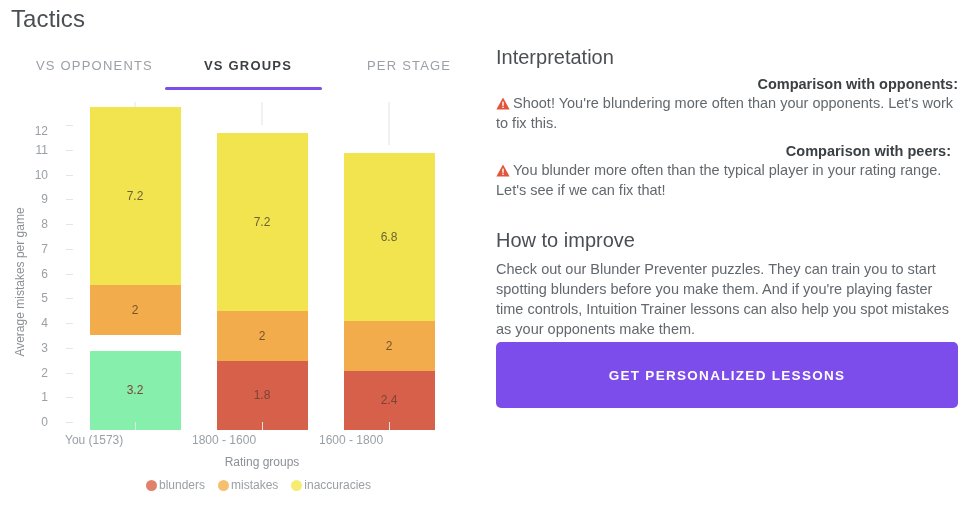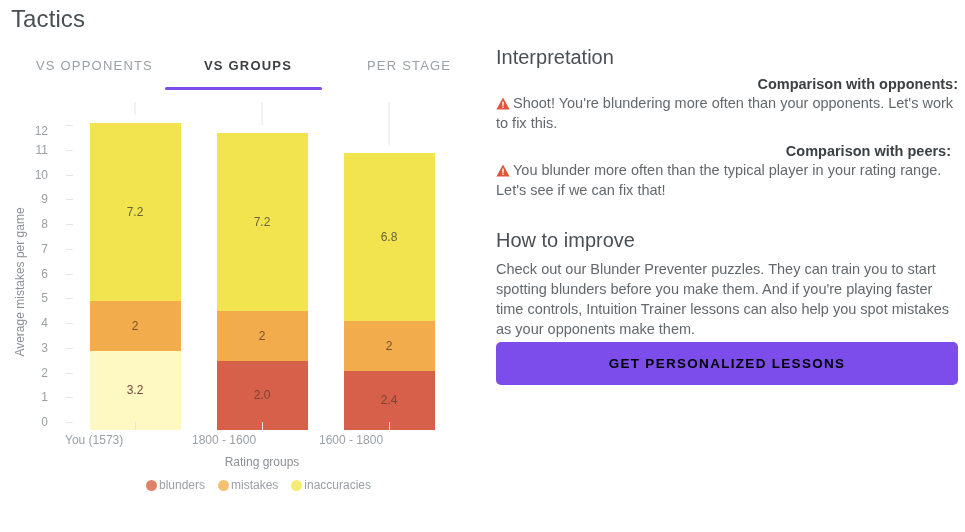--- a/index.html
+++ b/index.html
@@ -74,22 +74,22 @@
   .sub{font-size:14.5px;font-weight:bold;color:#3c4043;margin:0 0 1px 0;text-align:right;}
   .para{font-size:14.5px;line-height:20px;color:#63686d;margin:0;}
   .block1{position:absolute;left:0;top:76px;width:462px;}
   .block2{position:absolute;left:0;top:143px;width:455px;}
   .h-improve{position:absolute;left:0;top:229px;font-size:20px;color:#4a4f54;}
   .block3{position:absolute;left:0;top:259px;width:462px;}
   .warn{
     display:inline-block;width:14px;height:13px;vertical-align:-2px;margin-right:3px;
   }
   .cta{
-    position:absolute;left:0;top:342px;width:462px;height:43px;
-    background:#7c4dea;border:none;border-radius:5px;color:#000000;
+    position:absolute;left:0;top:342px;width:462px;height:66px;
+    background:#7c4dea;border:none;border-radius:5px;color:#ffffff;
     font-family:"Liberation Sans",sans-serif;
     font-size:13.5px;font-weight:bold;letter-spacing:1.3px;cursor:pointer;
   }
 </style>
 </head>
 <body>
 
 <div class="page">
 
   <div class="left">
@@ -135,36 +135,36 @@
         </div>
       <div class="plot" id="plot">
           <div class="vgrid" style="left: 72px; height: 13.1px;"></div>
           <div class="bar" style="left: 27.5px; width: 91px; bottom: 0px;">
             <div class="seg " style="height: 178.2px; background: rgb(242, 228, 78);">
               <span>7.2</span>
             </div>
             <div class="seg orange" style="height: 49.5px; background: rgb(242, 172, 75);">
               <span>2</span>
             </div>
-            <div class="seg red" style="height: 79.2px; background: #fef9c3;">
+            <div class="seg red" style="height: 79.2px; background: #86efac; margin-top: 16px;">
               <span>3.2</span>
             </div>
           </div>
           <div class="xtickline" style="left: 73px;"></div>
           <div class="xtick" style="left: 3px; width: 140px;">You (1573)</div>
           <div class="vgrid" style="left: 199px; height: 23px;"></div>
           <div class="bar" style="left: 154.5px; width: 91px; bottom: 0px;">
             <div class="seg " style="height: 178.2px; background: rgb(242, 228, 78);">
               <span>7.2</span>
             </div>
             <div class="seg orange" style="height: 49.5px; background: rgb(242, 172, 75);">
               <span>2</span>
             </div>
             <div class="seg red" style="height: 69.3px; background: rgb(214, 96, 74);">
-              <span>2.0</span>
+              <span>1.8</span>
             </div>
           </div>
           <div class="xtickline" style="left: 200px;"></div>
           <div class="xtick" style="left: 130px; width: 140px;">1800 - 1600</div>
           <div class="vgrid" style="left: 326px; height: 42.8px;"></div>
           <div class="bar" style="left: 281.5px; width: 91px; bottom: 0px;">
             <div class="seg " style="height: 168.3px; background: rgb(242, 228, 78);">
               <span>6.8</span>
             </div>
             <div class="seg orange" style="height: 49.5px; background: rgb(242, 172, 75);">

